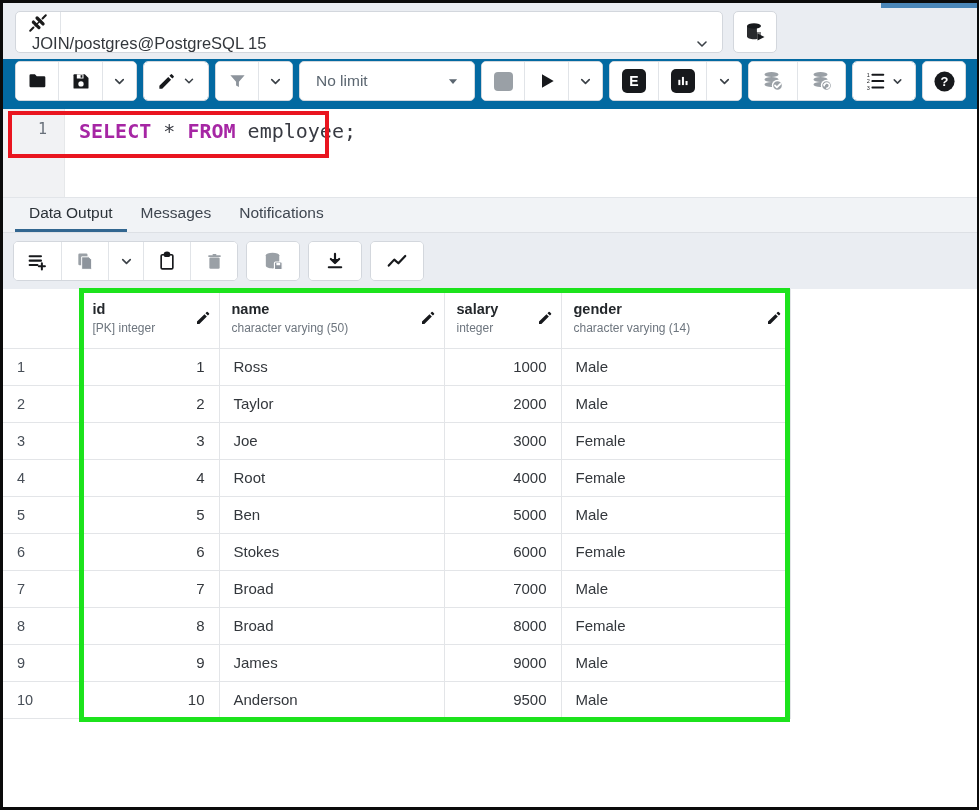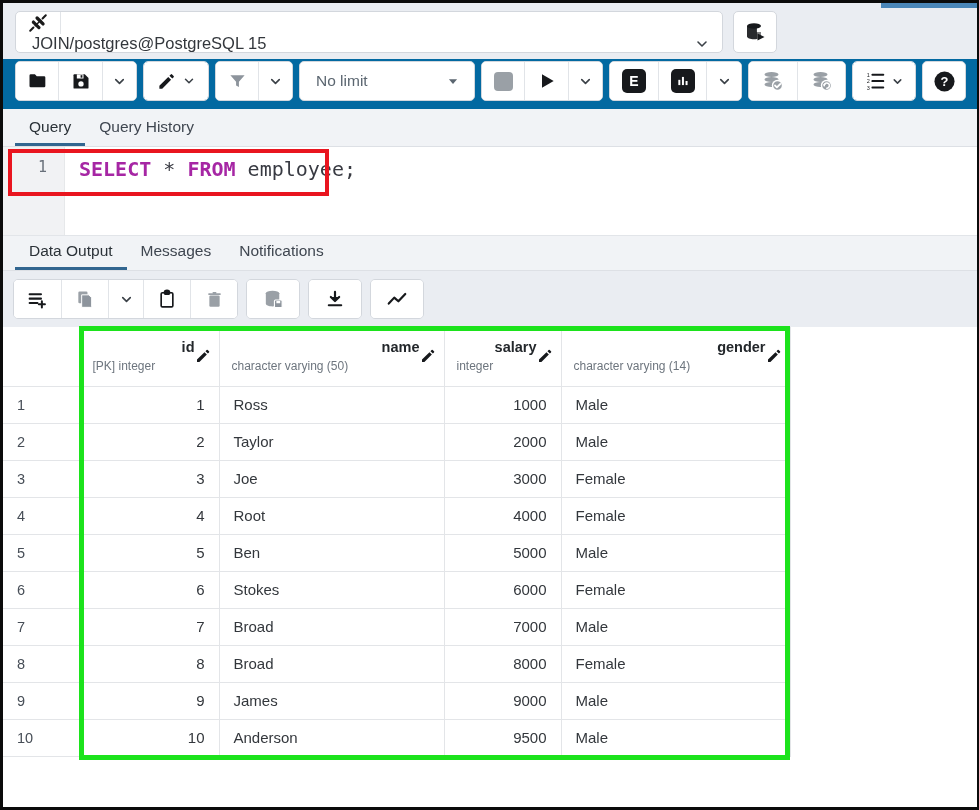--- a/index.html
+++ b/index.html
@@ -52,21 +52,21 @@
   .grid-area { position:relative; background:#fff; height:438px; }
   table.grid { border-collapse:collapse; table-layout:fixed; font-size:15px; color:#33373c; }
   table.grid th, table.grid td { border-right:1px solid #e3e5e8; border-bottom:1px solid #e3e5e8; background:#fff; }
   table.grid td { height:37px; padding:0 14px; }
   th.gutter-h { border-top:none; }
   td.rownum { color:#474e57; text-align:left; padding-left:15px; font-size:14.5px; }
   td.num { text-align:right; }
   th { height:59px; text-align:left; vertical-align:middle; padding:0 8px 0 12px; font-weight:normal; }
   .col-head { display:flex; align-items:center; }
   .col-names { flex:1; min-width:0; }
-  .col-name { display:block; font-weight:bold; font-size:14.5px; color:#23272b; line-height:1.35;text-align:right; }
+  .col-name { display:block; font-weight:bold; font-size:14.5px; color:#23272b; line-height:1.35; }
   .col-type { display:block; font-size:12px; color:#6d757e; line-height:1.35; }
   .green-box { position:absolute; left:76px; top:-1px; width:711px; height:434px; border:5px solid #1ce31c; pointer-events:none; }
 
   .icon { display:inline-flex; }
   svg { display:block; }
 </style>
 </head>
 <body>
 
 <div class="page">
@@ -268,24 +268,20 @@
     <div class="round-btn">
       <span class="icon">
         <svg width="23" height="23" viewBox="0 0 24 24">
             <circle cx="12" cy="12" r="10.5" fill="#17191c"></circle>
             <text x="12" y="16.6" text-anchor="middle" font-size="13.5" font-weight="bold" fill="#fff" font-family="sans-serif">?</text>
           </svg>
       </span>
     </div>
   </div>
 
-  <div class="tabbar editor-tabs">
-    <div class="tab active">Query</div>
-    <div class="tab">Query History</div>
-  </div>
 
   <div class="editor">
     <div class="gutter">
       <span>1</span>
     </div>
     <div class="code"><span class="kw">SELECT</span><span> * </span><span class="kw">FROM</span><span> employee;</span></div>
     <div class="red-box"></div>
   </div>
 
   <div class="tabbar output-tabs">

